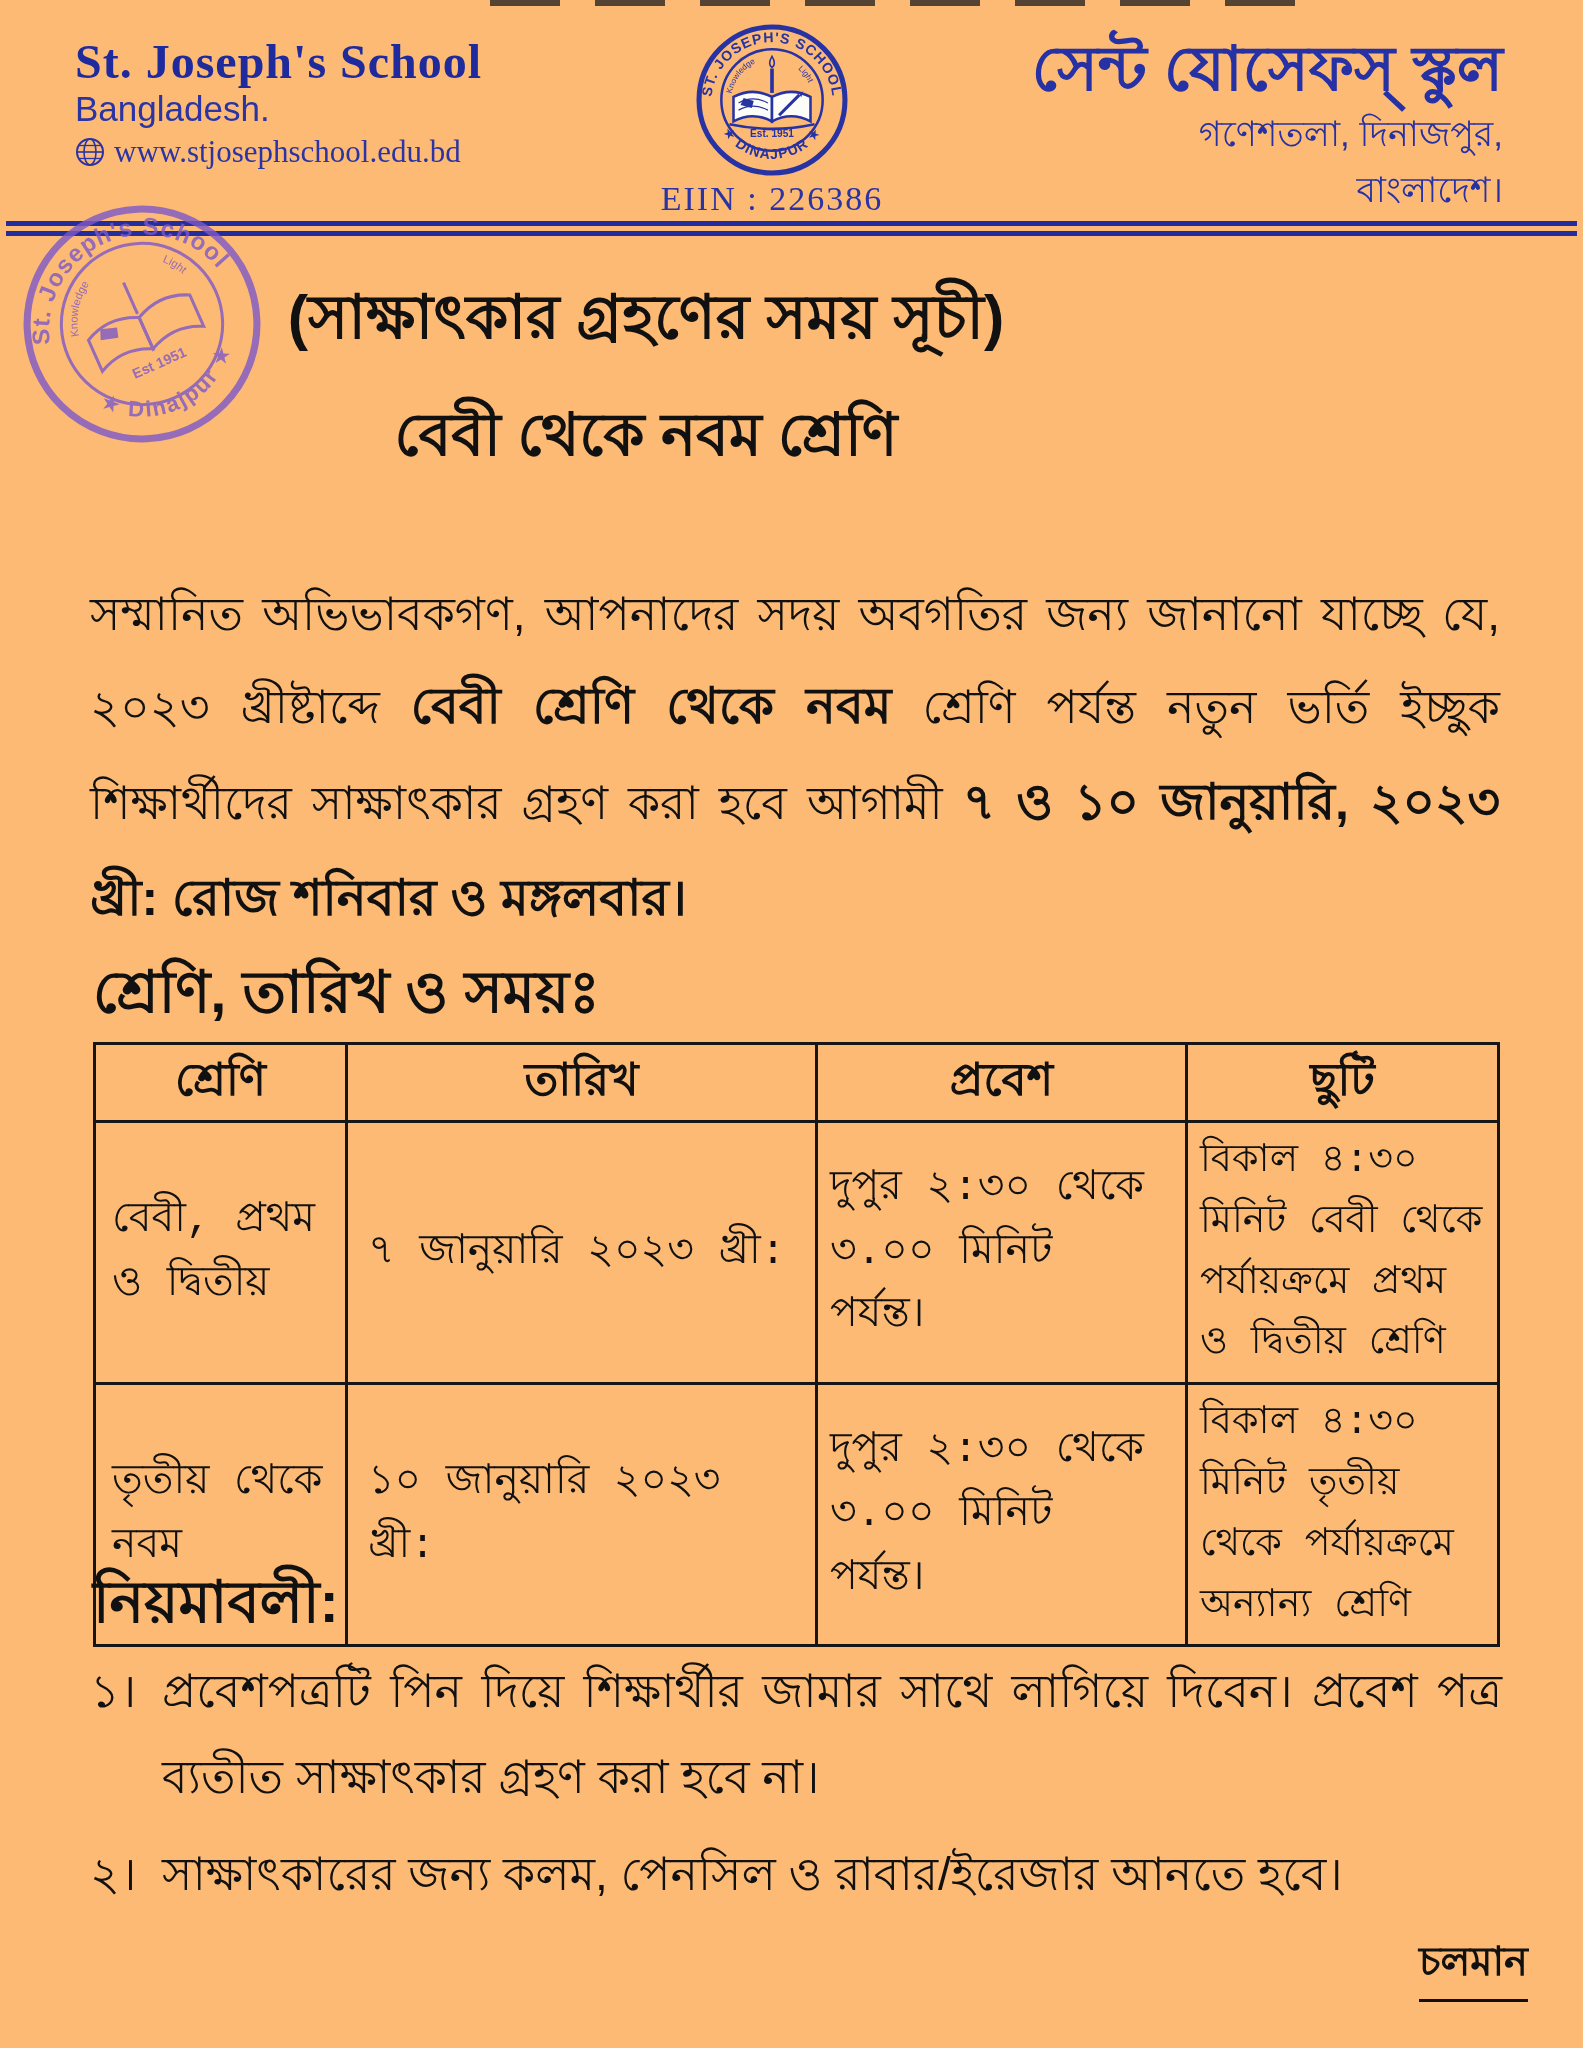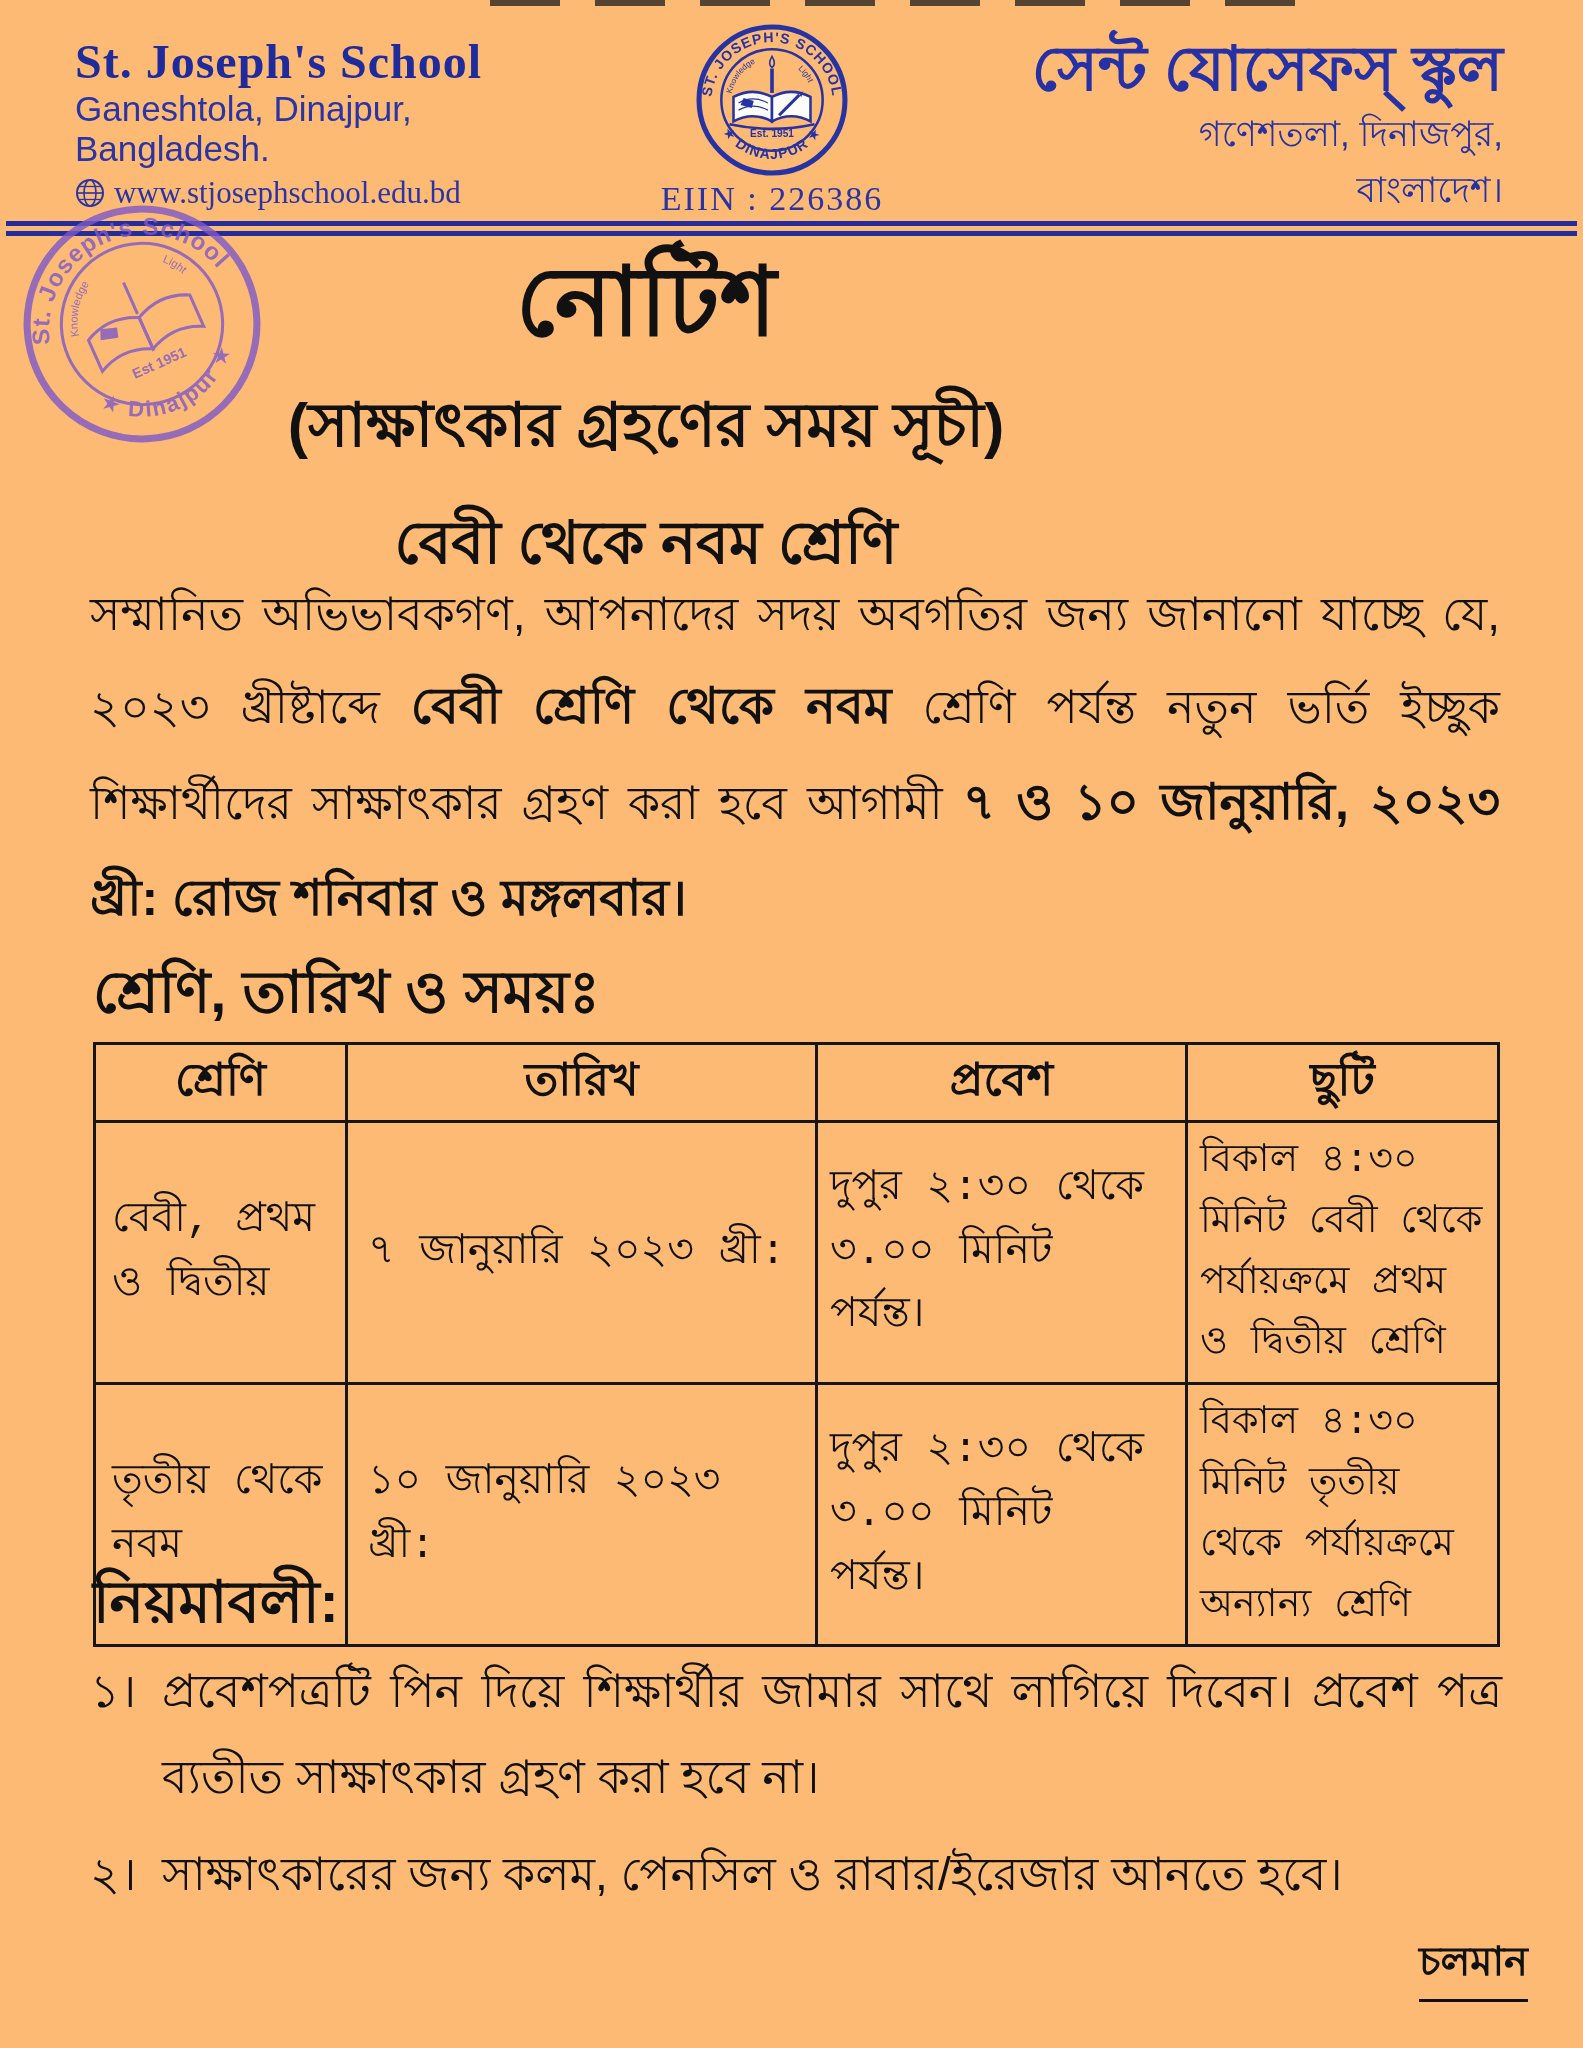--- a/index.html
+++ b/index.html
@@ -69,21 +69,20 @@
 </style>
 </head>
 <body>
 
 <div class="page">
 
   <div class="scan-artifact"></div>
 
   <div class="head-left">
     <div class="school-name-en">St. Joseph's School</div>
-    <div class="addr-en">Ganeshtola, Dinajpur,</div>
     <div class="addr-en">Bangladesh.</div>
     <div class="website-row">
       <svg width="30" height="30" viewBox="0 0 30 30">
         <circle cx="15" cy="15" r="13" fill="none" stroke="#2a34a4" stroke-width="2"></circle>
         <ellipse cx="15" cy="15" rx="6" ry="13" fill="none" stroke="#2a34a4" stroke-width="1.6"></ellipse>
         <line x1="2" y1="15" x2="28" y2="15" stroke="#2a34a4" stroke-width="1.6"></line>
         <line x1="4" y1="8.5" x2="26" y2="8.5" stroke="#2a34a4" stroke-width="1.3"></line>
         <line x1="4" y1="21.5" x2="26" y2="21.5" stroke="#2a34a4" stroke-width="1.3"></line>
       </svg>
       <span>www.stjosephschool.edu.bd</span>
@@ -164,21 +163,20 @@
     <g>
       <path d="M70,118 Q97,104 125,118 L125,152 Q97,138 70,152 Z" fill="none" stroke="#7d58c8" stroke-width="3"></path>
       <path d="M180,118 Q153,104 125,118 L125,152 Q153,138 180,152 Z" fill="none" stroke="#7d58c8" stroke-width="3"></path>
       <path d="M85,113 l16,5 l-3,10 l-17,-5 z" fill="#7d58c8"></path>
       <line x1="125" y1="80" x2="125" y2="114" stroke="#7d58c8" stroke-width="3"></line>
     </g>
     <text x="125" y="172" font-size="14" font-weight="bold" fill="#7d58c8" text-anchor="middle">Est 1951</text>
   </svg>
 
   <div class="center-block">
-    <h1 class="notice-title">নোটিশ</h1>
     <h2 class="notice-sub1">(সাক্ষাৎকার গ্রহণের সময় সূচী)</h2>
     <h2 class="notice-sub2">বেবী থেকে নবম শ্রেণি</h2>
   </div>
 
   <p class="body-para"><span>সম্মানিত অভিভাবকগণ, আপনাদের সদয় অবগতির জন্য জানানো যাচ্ছে যে, ২০২৩ খ্রীষ্টাব্দে </span><span class="seg-bold">বেবী শ্রেণি থেকে নবম</span><span> শ্রেণি পর্যন্ত নতুন ভর্তি ইচ্ছুক শিক্ষার্থীদের সাক্ষাৎকার গ্রহণ করা হবে আগামী </span><span class="seg-bold">৭ ও ১০ জানুয়ারি, ২০২৩ খ্রী: রোজ শনিবার ও মঙ্গলবার।</span></p>
 
   <h3 class="sched-heading">শ্রেণি, তারিখ ও সময়ঃ</h3>
 
   <table class="sched-table">
     <colgroup>

